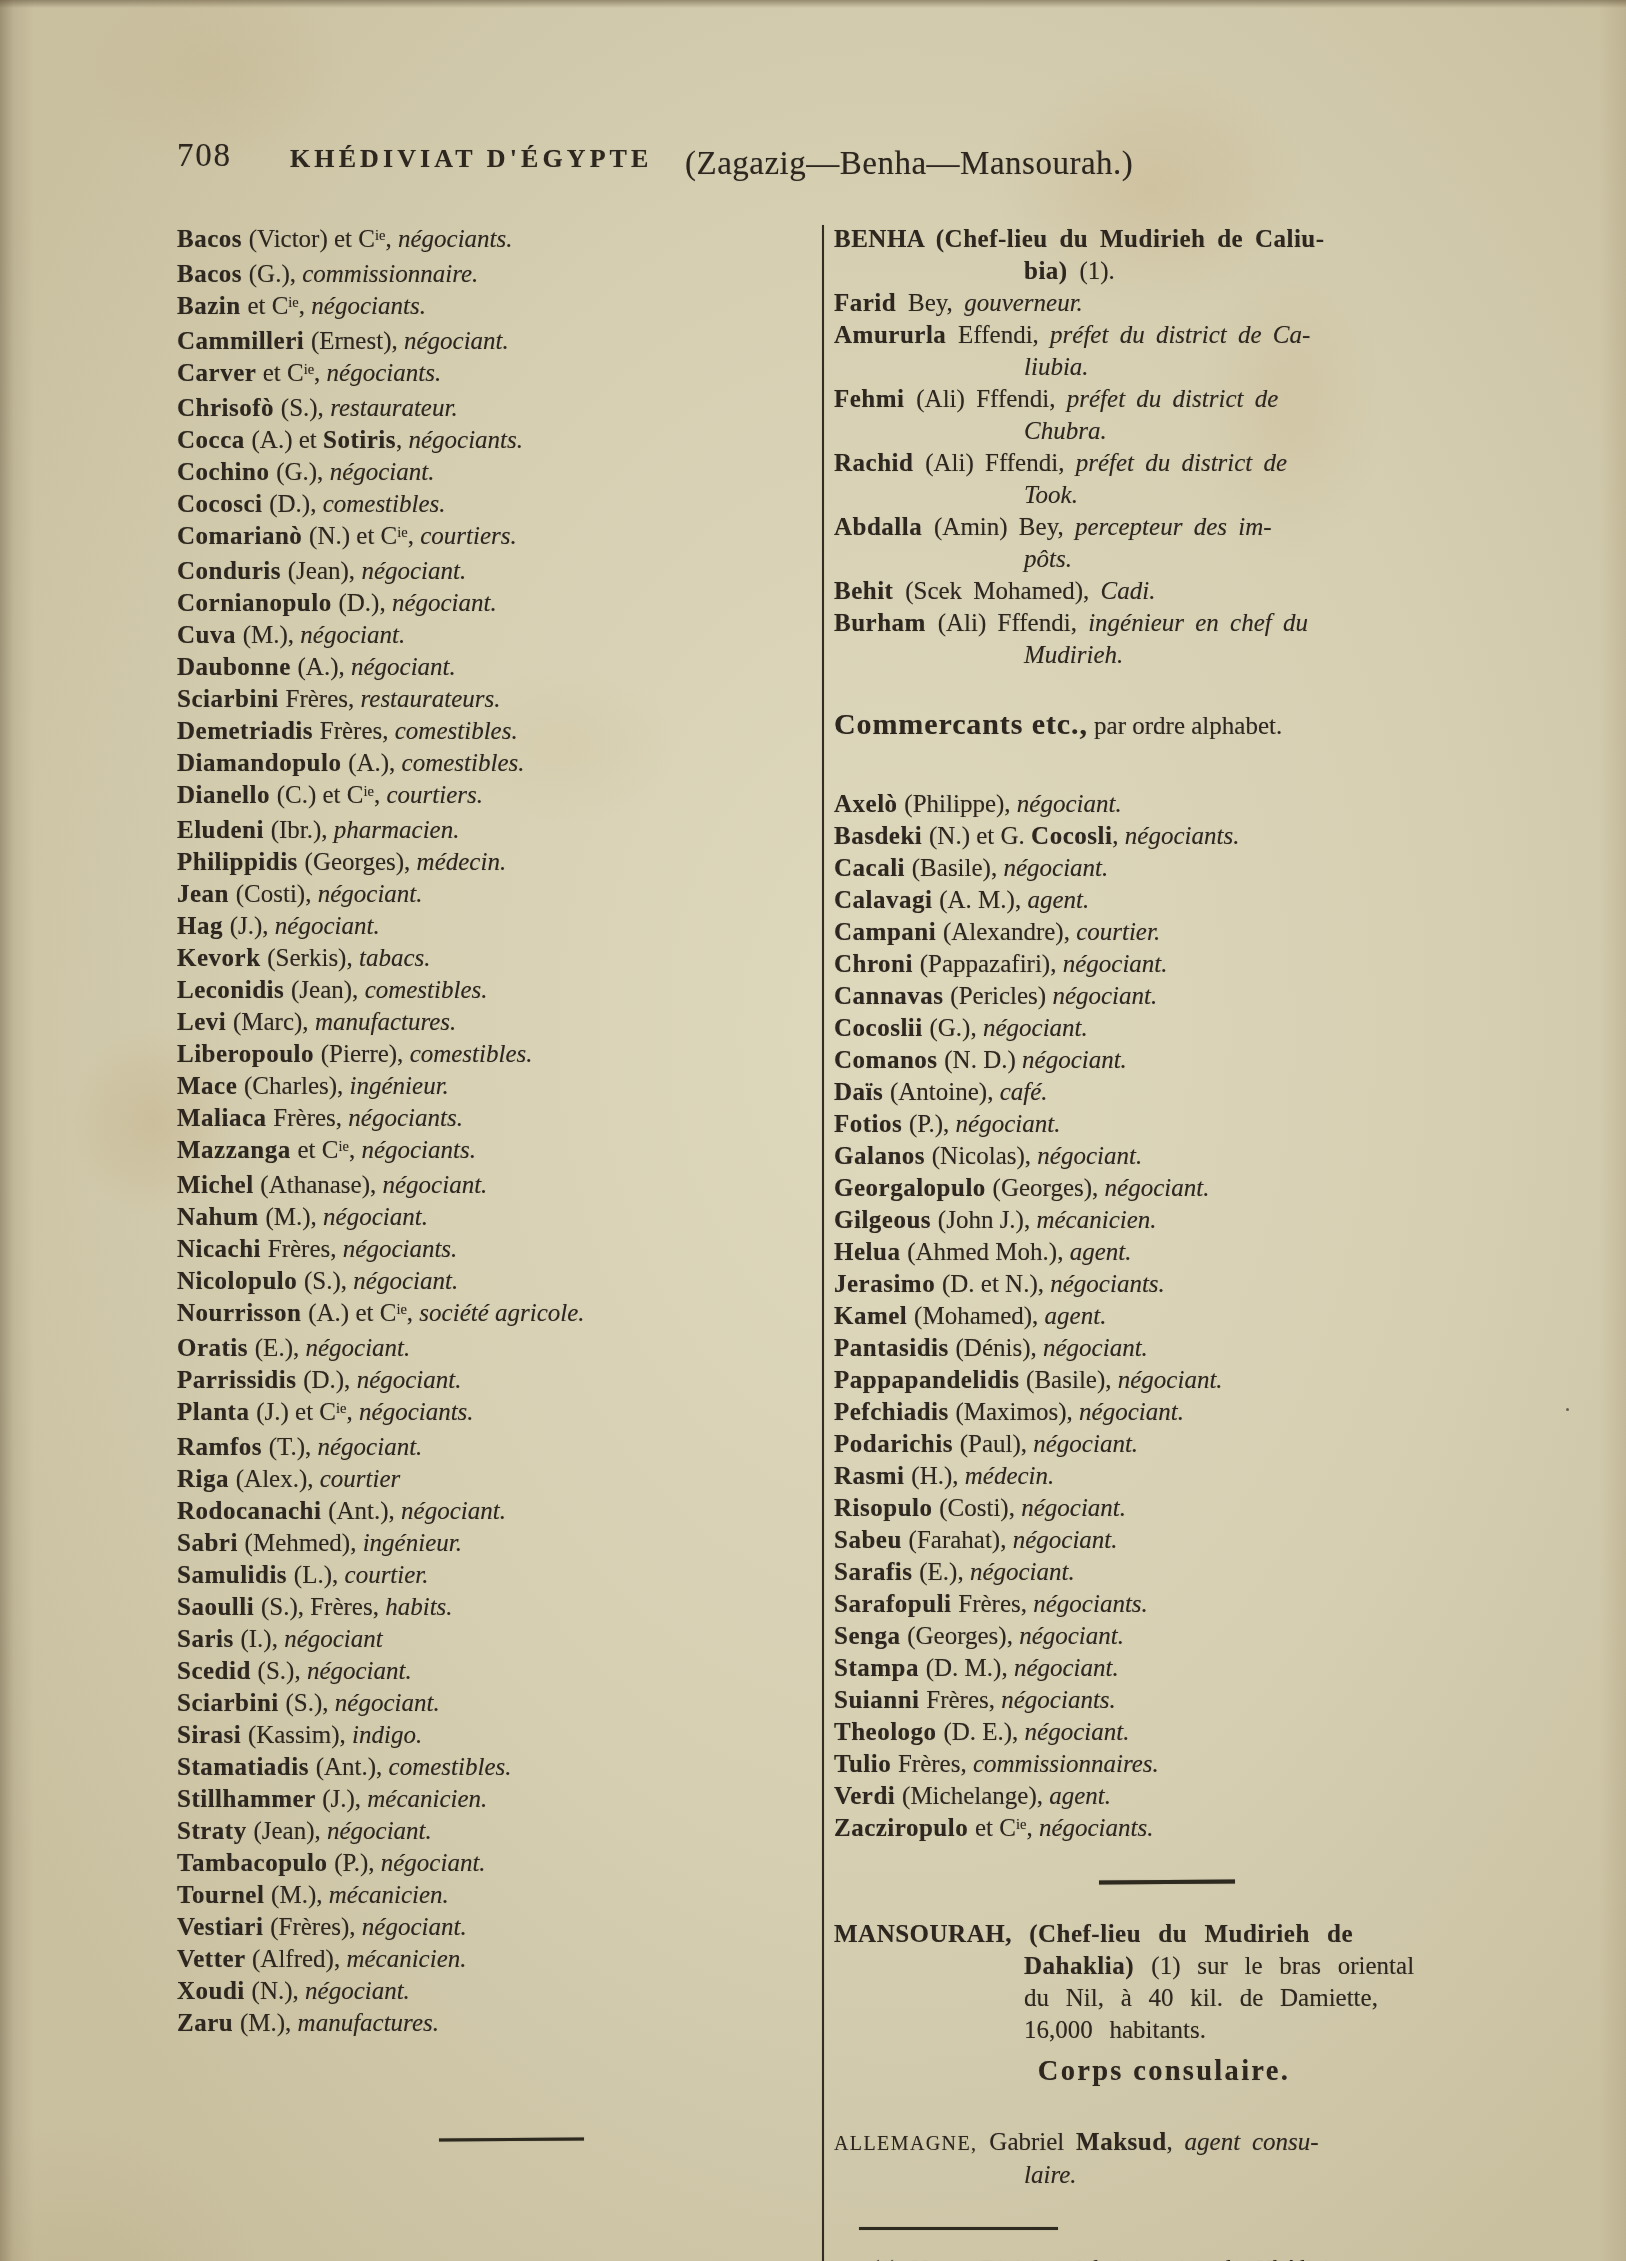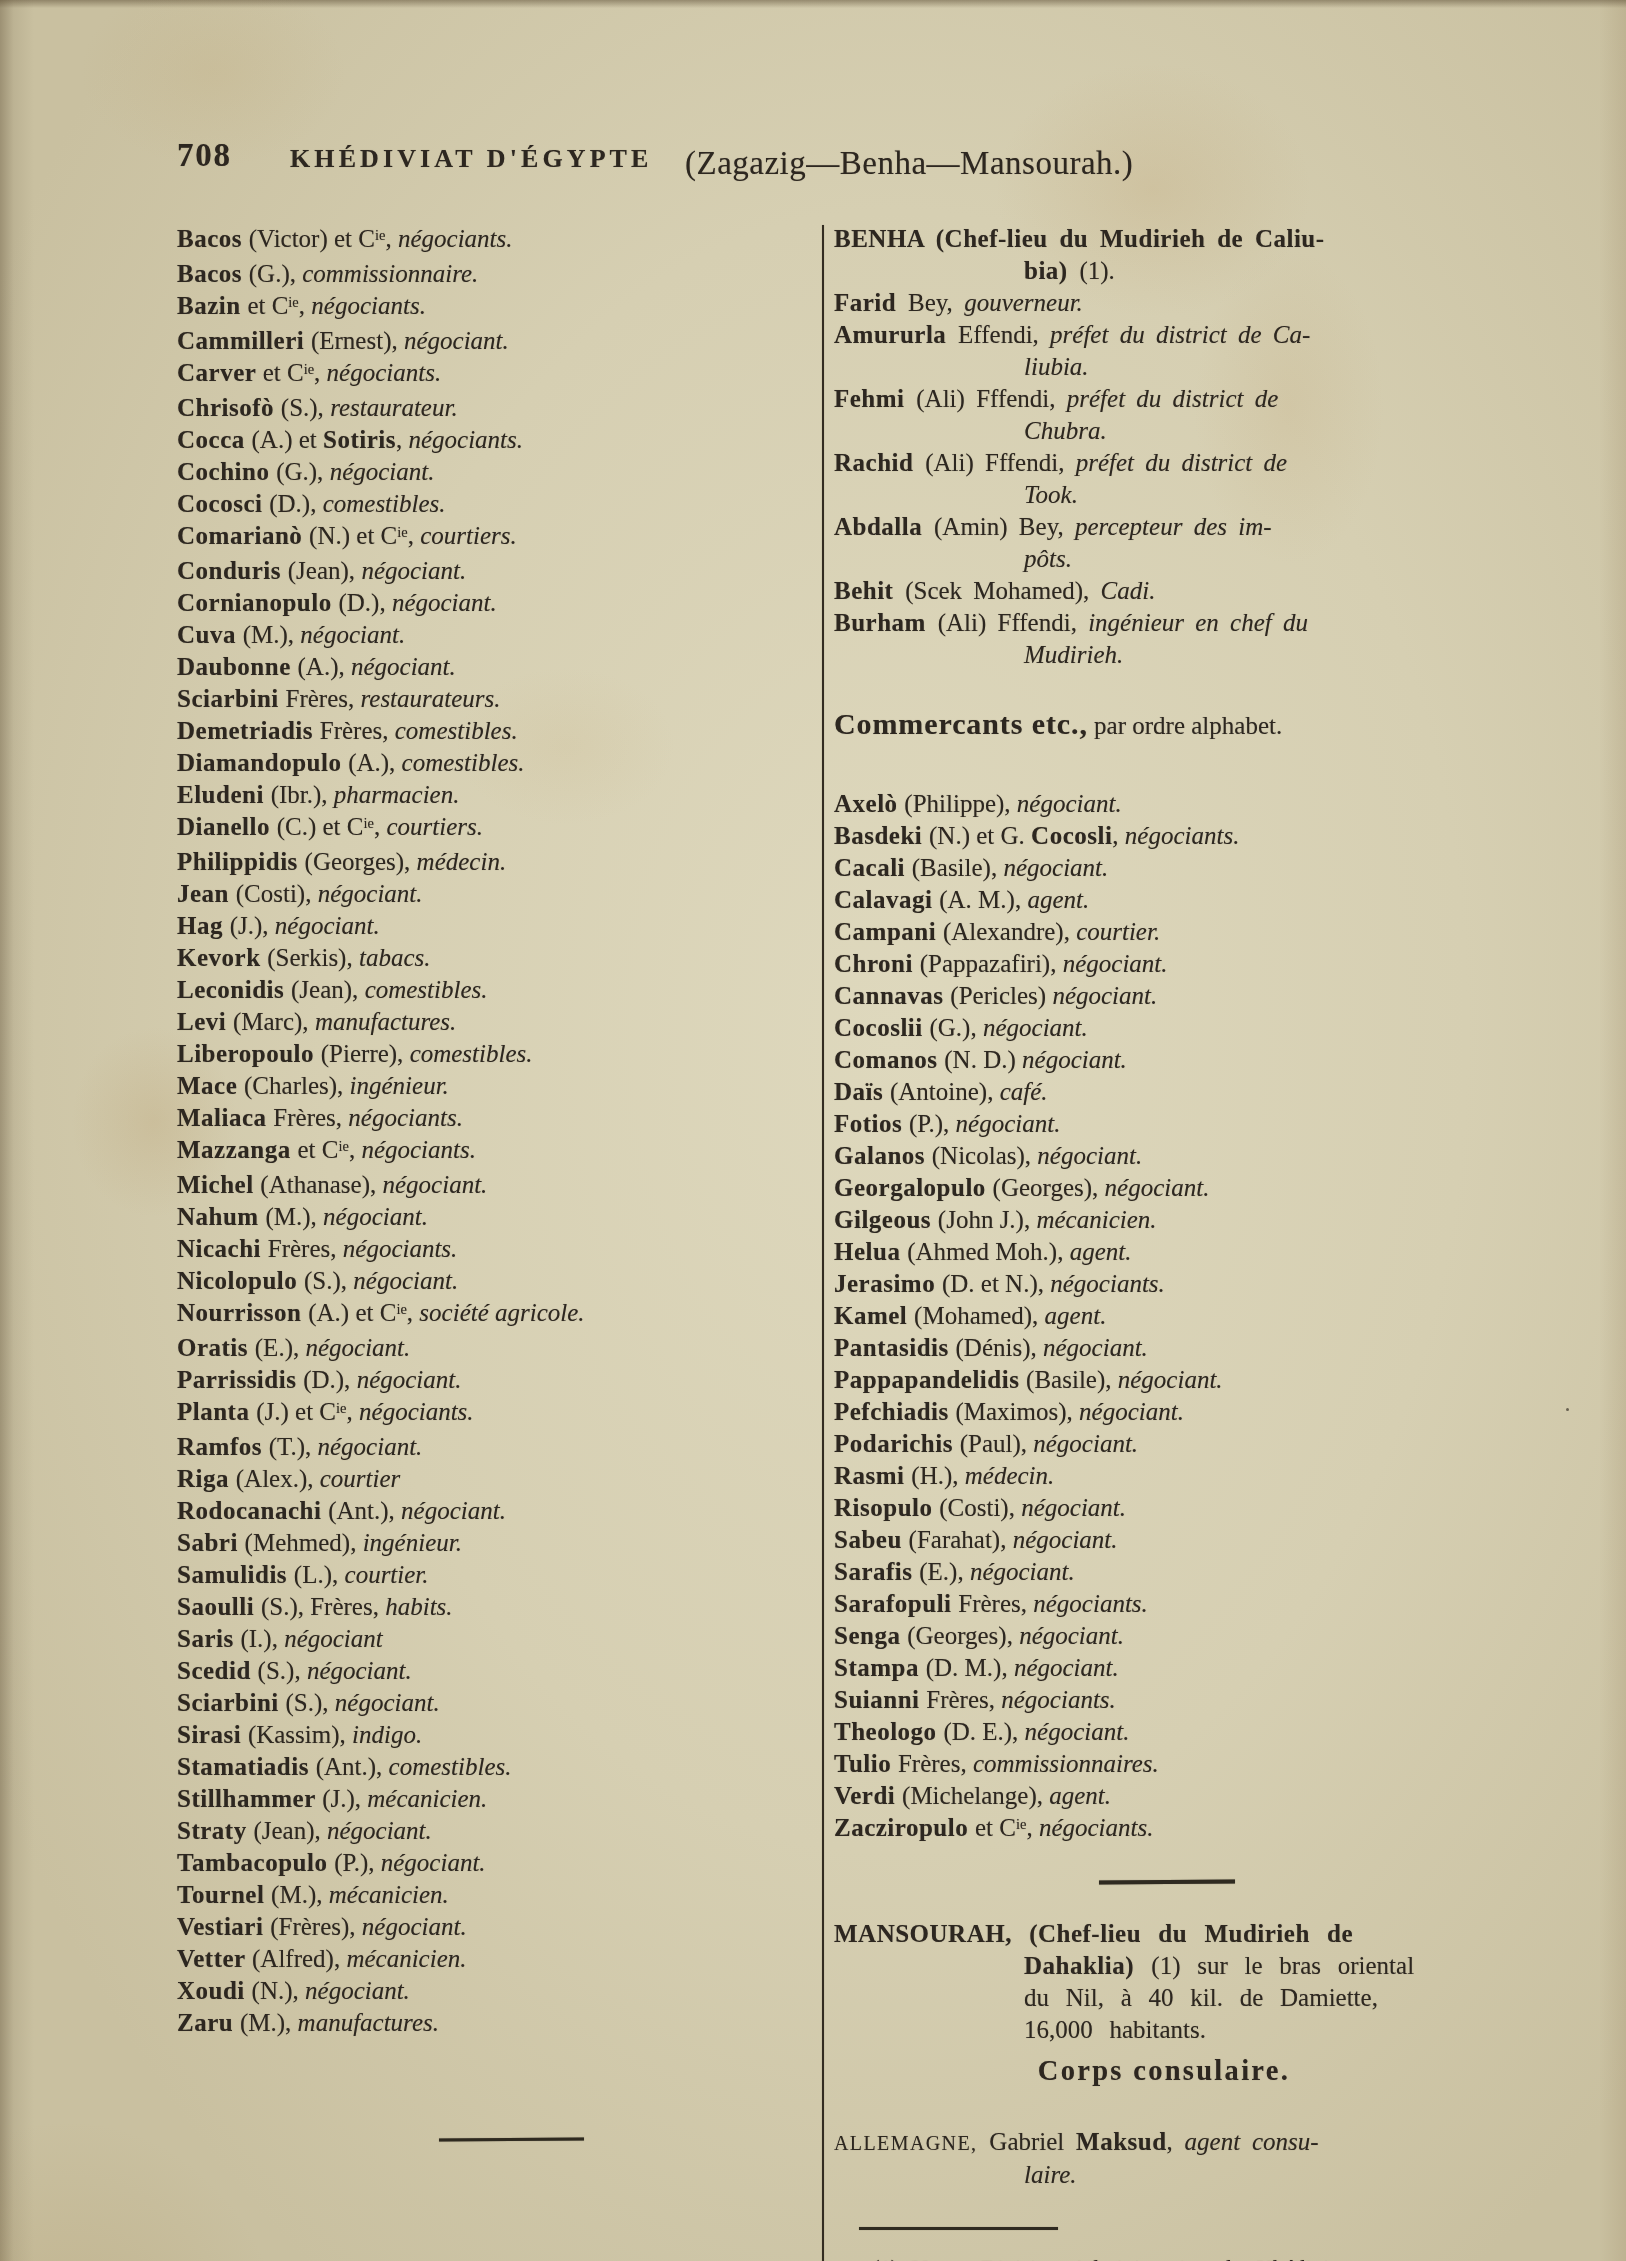--- a/index.html
+++ b/index.html
@@ -21,21 +21,21 @@
       radial-gradient(ellipse 158px 113px at 565px 746px, rgba(195,170,120,0.12), transparent 70%),
       linear-gradient(90deg,  rgba(95,80,55,0.42) 0px, rgba(95,80,55,0.12) 13.6px, rgba(95,80,55,0) 34px),
       linear-gradient(180deg, rgba(90,75,50,0.50) 0px, rgba(90,75,50,0) 8.1px),
       linear-gradient(270deg, rgba(150,130,95,0.22) 0px, rgba(150,130,95,0) 27px),
       linear-gradient(0deg,   rgba(150,130,95,0.18) 0px, rgba(150,130,95,0) 32px),
       radial-gradient(ellipse 1040px 1492px at 55% 40%, #ded8bd 0%, #d6cfb2 55%, #c9c0a0 100%);
   }
   .ink{ text-shadow:0 0 0.9px rgba(45,38,28,0.35); }
 
   
-  .h-num  {position:absolute;left:177px; top:137px;font-size:33px;font-weight:bold;letter-spacing:1.8px;}
+  .h-num  {position:absolute;left:177px; top:137px;font-size:33px;font-weight:normal;letter-spacing:1.8px;}
   .h-title{position:absolute;left:290px; top:144px;font-size:26px;font-weight:bold;letter-spacing:4.1px;}
   .h-sub  {position:absolute;left:685px;top:145px;font-size:33px;letter-spacing:0.5px;}
 
   
   .vrule{position:absolute;left:822px;top:225px;width:1.8px;height:2087px;background:#332c21;box-shadow:0 0 0.9px rgba(51,44,33,.6);}
 
   
   .entry{font-size:25px;line-height:32px;}
   .seg-b{font-weight:bold;letter-spacing:0.5px;}
   .seg-i{font-style:italic;}
@@ -91,22 +91,22 @@
       <div class="entry"><span class="seg-b">Cochino </span><span class="seg-r">(G.), </span><span class="seg-i">négociant.</span></div>
       <div class="entry"><span class="seg-b">Cocosci </span><span class="seg-r">(D.), </span><span class="seg-i">comestibles.</span></div>
       <div class="entry"><span class="seg-b">Comarianò </span><span class="seg-r">(N.) et C</span><span class="seg-sup">ie</span><span class="seg-r">, </span><span class="seg-i">courtiers.</span></div>
       <div class="entry"><span class="seg-b">Conduris </span><span class="seg-r">(Jean), </span><span class="seg-i">négociant.</span></div>
       <div class="entry"><span class="seg-b">Cornianopulo </span><span class="seg-r">(D.), </span><span class="seg-i">négociant.</span></div>
       <div class="entry"><span class="seg-b">Cuva </span><span class="seg-r">(M.), </span><span class="seg-i">négociant.</span></div>
       <div class="entry"><span class="seg-b">Daubonne </span><span class="seg-r">(A.), </span><span class="seg-i">négociant.</span></div>
       <div class="entry"><span class="seg-b">Sciarbini </span><span class="seg-r">Frères,  </span><span class="seg-i">restaurateurs.</span></div>
       <div class="entry"><span class="seg-b">Demetriadis </span><span class="seg-r">Frères, </span><span class="seg-i">comestibles.</span></div>
       <div class="entry"><span class="seg-b">Diamandopulo </span><span class="seg-r">(A.), </span><span class="seg-i">comestibles.</span></div>
+      <div class="entry"><span class="seg-b">Dianello </span><span class="seg-r">(C.) et C</span><span class="seg-sup">ie</span><span class="seg-r">, </span><span class="seg-i">courtiers.</span></div>
       <div class="entry"><span class="seg-b">Eludeni </span><span class="seg-r">(Ibr.), </span><span class="seg-i">pharmacien.</span></div>
-      <div class="entry"><span class="seg-b">Dianello </span><span class="seg-r">(C.) et C</span><span class="seg-sup">ie</span><span class="seg-r">, </span><span class="seg-i">courtiers.</span></div>
       <div class="entry"><span class="seg-b">Philippidis </span><span class="seg-r">(Georges), </span><span class="seg-i">médecin.</span></div>
       <div class="entry"><span class="seg-b">Jean </span><span class="seg-r">(Costi), </span><span class="seg-i">négociant.</span></div>
       <div class="entry"><span class="seg-b">Hag </span><span class="seg-r">(J.), </span><span class="seg-i">négociant.</span></div>
       <div class="entry"><span class="seg-b">Kevork </span><span class="seg-r">(Serkis), </span><span class="seg-i">tabacs.</span></div>
       <div class="entry"><span class="seg-b">Leconidis </span><span class="seg-r">(Jean), </span><span class="seg-i">comestibles.</span></div>
       <div class="entry"><span class="seg-b">Levi </span><span class="seg-r">(Marc), </span><span class="seg-i">manufactures.</span></div>
       <div class="entry"><span class="seg-b">Liberopoulo </span><span class="seg-r">(Pierre), </span><span class="seg-i">comestibles.</span></div>
       <div class="entry"><span class="seg-b">Mace </span><span class="seg-r">(Charles), </span><span class="seg-i">ingénieur.</span></div>
       <div class="entry"><span class="seg-b">Maliaca </span><span class="seg-r">Frères, </span><span class="seg-i">négociants.</span></div>
       <div class="entry"><span class="seg-b">Mazzanga </span><span class="seg-r">et C</span><span class="seg-sup">ie</span><span class="seg-r">, </span><span class="seg-i">négociants.</span></div>

